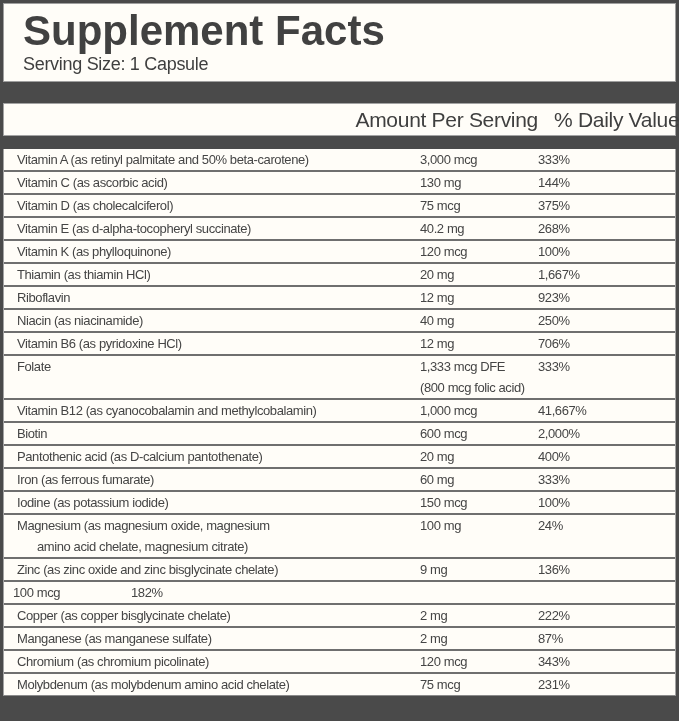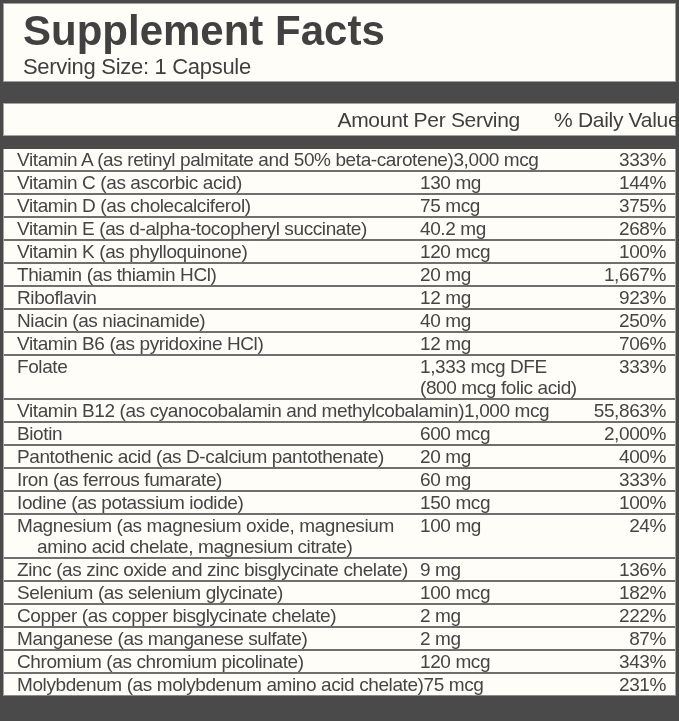--- a/index.html
+++ b/index.html
@@ -26,68 +26,67 @@
   }
   .title {
     font-size: 42px;
     font-weight: bold;
     color: #414141;
     letter-spacing: 0px;
     line-height: 1.08;
     white-space: nowrap;
   }
   .serving {
-    font-size: 22px;
+    font-size: 18px;
     color: #3f3f3f;
     letter-spacing: -0.3px;
     margin-top: 1px;
     white-space: nowrap;
   }
 
   
   .gap1 { height: 21px; }
   .gap2 { height: 13px; }
 
   
   .head-row {
     height: 33px;
     border: 1px solid #a3a3a3;
     display: flex;
     align-items: center;
     padding: 0 9px;
     font-size: 21px;
     color: #3f3f3f;
     letter-spacing: -0.3px;
-    gap: 18px;
   }
   .head-amount { flex: 1; text-align: right; white-space: nowrap; }
   .head-dv { width: 128px; text-align: right; white-space: nowrap; padding-left: 16px; }
 
   
   .rows {
     height: 547px;
     border-left: 1px solid #a3a3a3;
     border-right: 1px solid #a3a3a3;
     border-bottom: 1px solid #8a8a8a;
     overflow: hidden;
   }
   .row { padding: 0 9px; }
   .row + .row { border-top: 2px solid #6f6f6f; }
   .rline {
     display: flex;
     align-items: center;
     height: 21px;
-    font-size: 19px;
+    font-size: 13px;
     color: #454545;
     letter-spacing: -0.4px;
   }
   .cell-name   { flex: 1; white-space: nowrap; overflow: visible; padding-left: 4px; }
   .cell-name.cont { padding-left: 8px; margin-left: 16px; }
   .cell-amount { width: 118px; text-align: left; white-space: nowrap; }
-  .cell-dv     { width: 128px; text-align: right; white-space: nowrap; }
+  .cell-dv     { width: 128px; text-align: left; white-space: nowrap; }
 </style>
 </head>
 <body>
 
 <div class="label">
 
   <div class="title-box paper">
     <div class="title">Supplement Facts</div>
     <div class="serving">Serving Size: 1 Capsule</div>
   </div>
@@ -174,21 +173,21 @@
         <div class="rline">
           <span class="cell-name cont"></span>
           <span class="cell-amount">(800 mcg folic acid)</span>
           <span class="cell-dv"></span>
         </div>
       </div>
       <div class="row">
         <div class="rline">
           <span class="cell-name">Vitamin B12 (as cyanocobalamin and methylcobalamin)</span>
           <span class="cell-amount">1,000 mcg</span>
-          <span class="cell-dv">55,863%</span>
+          <span class="cell-dv">41,667%</span>
         </div>
       </div>
       <div class="row">
         <div class="rline">
           <span class="cell-name">Biotin</span>
           <span class="cell-amount">600 mcg</span>
           <span class="cell-dv">2,000%</span>
         </div>
       </div>
       <div class="row">
@@ -226,21 +225,20 @@
       </div>
       <div class="row">
         <div class="rline">
           <span class="cell-name">Zinc (as zinc oxide and zinc bisglycinate chelate)</span>
           <span class="cell-amount">9 mg</span>
           <span class="cell-dv">136%</span>
         </div>
       </div>
       <div class="row">
         <div class="rline">
-          <span class="cell-name">Selenium (as selenium glycinate)</span>
           <span class="cell-amount">100 mcg</span>
           <span class="cell-dv">182%</span>
         </div>
       </div>
       <div class="row">
         <div class="rline">
           <span class="cell-name">Copper (as copper bisglycinate chelate)</span>
           <span class="cell-amount">2 mg</span>
           <span class="cell-dv">222%</span>
         </div>

